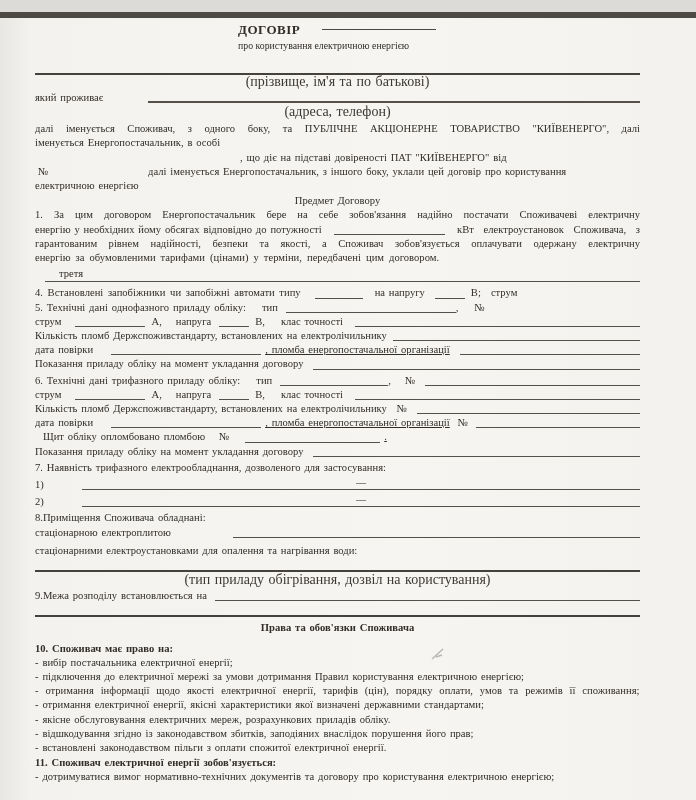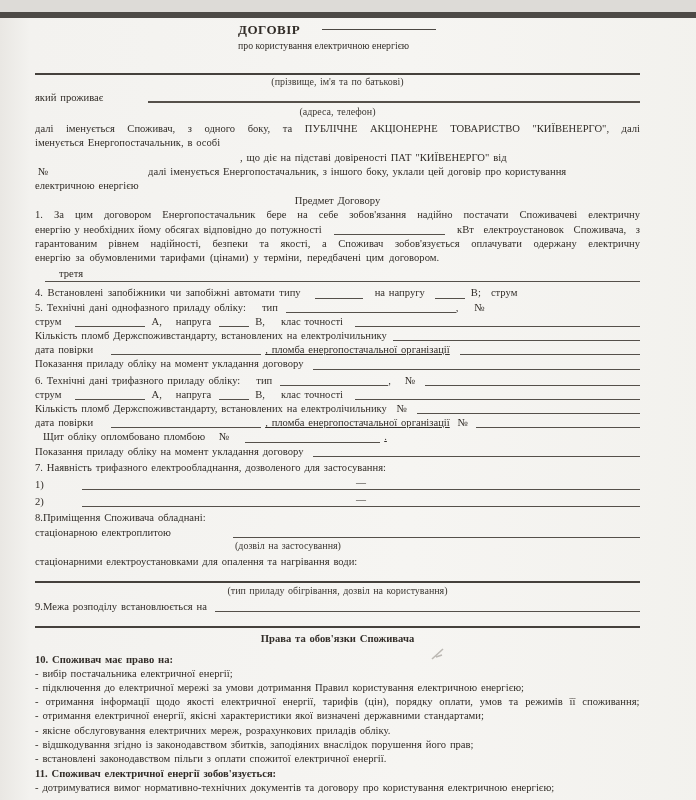--- a/index.html
+++ b/index.html
@@ -14,21 +14,21 @@
     padding-left:48px;
   }
   .scan-top { position:absolute; top:0; left:0; right:0; height:6px; background:#4d4a46; }
   .content { position:absolute; top:6px; left:35px; width:605px; }
 
   .ln { font-size:10.6px; line-height:14.2px; word-spacing:1.2px; white-space:nowrap; }
   .wrap { white-space:normal; }
   .just { text-align:justify; text-align-last:justify; }
   .center { text-align:center; }
   .bold { font-weight:bold; }
-  .cap { font-size:10px; line-height:11px; color:#3c3833; text-align:center; word-spacing:1px; }
+  .cap { font-size:14px; line-height:11px; color:#3c3833; text-align:center; word-spacing:1px; }
 
   .row { display:flex; align-items:flex-end; font-size:10.6px; line-height:14.2px; word-spacing:1.2px; white-space:nowrap; }
   .fill { flex:1 1 auto; border-bottom:1.5px solid #55504a; margin-bottom:2px; min-width:10px; }
   .blank { display:inline-block; border-bottom:1.5px solid #55504a; margin-bottom:2px; height:1px; }
   .b170 { width:170px; } .b150 { width:150px; } .b135 { width:135px; }
   .b108 { width:108px; } .b70 { width:70px; } .b48 { width:48px; } .b30 { width:30px; }
   .ml4{margin-left:4px;text-decoration:underline;} .ml6{margin-left:6px;} .ml8{margin-left:8px;} .ml10{margin-left:10px;}
   .ml12{margin-left:12px;} .ml14{margin-left:14px;} .ml16{margin-left:16px;} .ml18{margin-left:18px;}
   .ml38{margin-left:38px;} .ml45{margin-left:45px;} .ml62{margin-left:62px;} .ml100{margin-left:100px;}
 
@@ -190,21 +190,20 @@
     <div class="row" style="margin-top:3px">
       <span>2)</span>
       <span class="fill ml38 dashline"><span class="dash">—</span></span>
     </div>
 
     <div class="ln" style="margin-top:2px">8.Приміщення Споживача обладнані:</div>
     <div class="row">
       <span>стаціонарною електроплитою</span>
       <span class="fill ml62"></span>
     </div>
-    <div class="cap stove-cap">(дозвіл на застосування)</div>
     <div class="ln" style="margin-top:4px">стаціонарними електроустановками для опалення та нагрівання води:</div>
     <div class="hrule" style="margin-top:12px"></div>
     <div class="cap" style="margin-top:2px">(тип приладу обігрівання, дозвіл на користування)</div>
 
     <div class="row" style="margin-top:4px">
       <span>9.Межа розподілу встановлюється на</span>
       <span class="fill ml8"></span>
     </div>
 
     <div class="hrule" style="margin-top:12px"></div>

